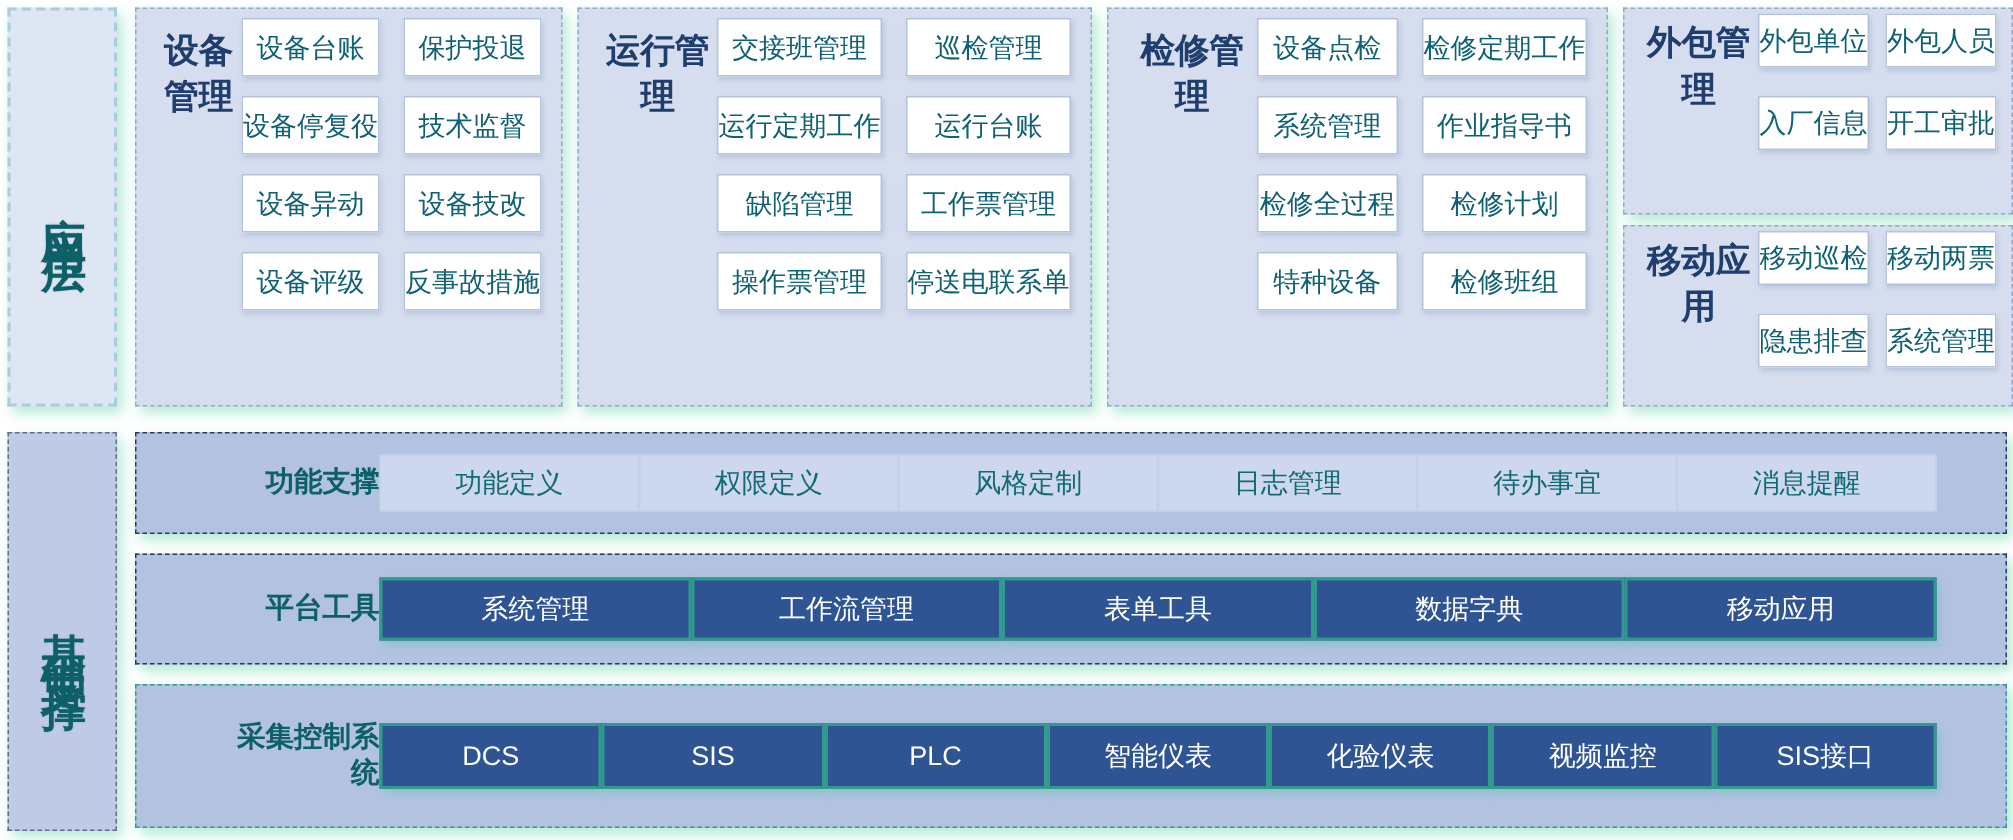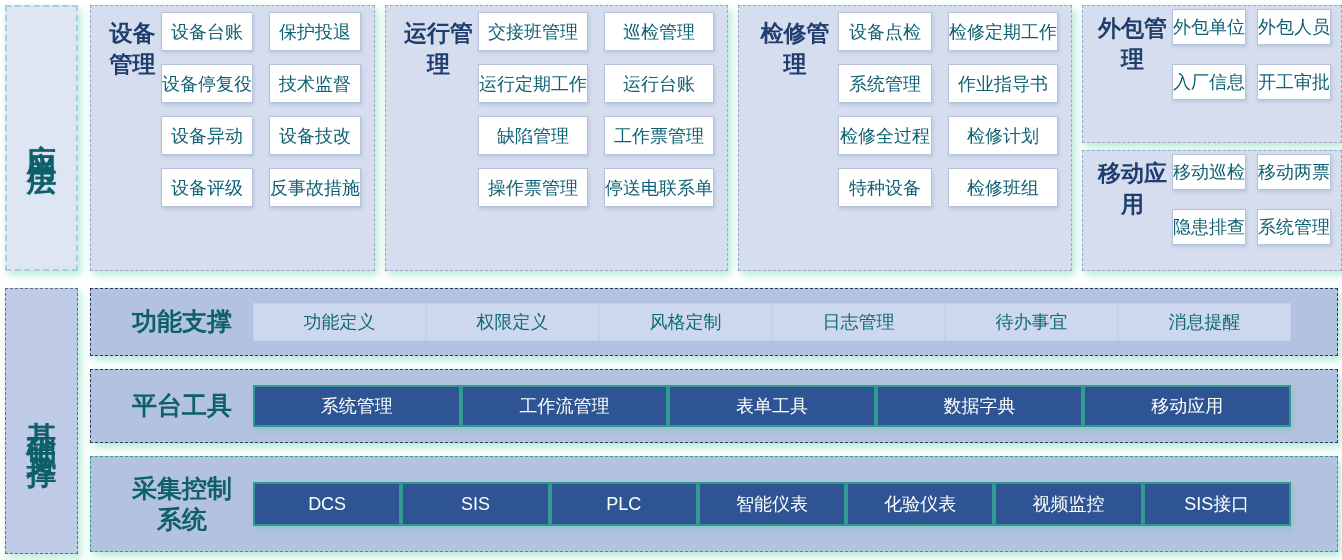--- a/index.html
+++ b/index.html
@@ -40,21 +40,21 @@
   .panel.compact.first { height:138px; flex:none; }
   .panel.compact.second { flex:1; }
 
   
   .rows { flex:1; display:flex; flex-direction:column; gap:13px; }
   .row { display:flex; align-items:center; box-sizing:border-box; background:#b3c2e1;
          padding:0 46px 0 20px; box-shadow:3px 4px 8px rgba(168,232,206,.9); }
   .row.b-navy { border:1px dashed #2b3a5c; }
   .row.b-teal { border:1px dashed #2f9a8d; }
   .row.r1 { height:68px; } .row.r2 { height:74px; } .row.r3 { height:96px; }
-  .row-title { width:142px; flex:none; text-align:center; font-size:25px; font-weight:bold;
+  .row-title { width:142px; flex:none; text-align:right; font-size:19px; font-weight:bold;
                color:#0d5f68; line-height:1.25; }
   .row-title .narrow { display:inline-block; max-width:100px; }
   .row-items { flex:1; display:flex; align-items:center; }
   .chip { flex:1; display:flex; align-items:center; justify-content:center;
           font-size:18px; white-space:nowrap; box-sizing:border-box; }
   .chip.light { background:#cdd7ed; color:#116b74; height:38px; border:1px solid #c5d0e9; }
   .chip.dark { background:#2e5493; color:#ffffff; border:2px solid #2f9a8d;
                box-shadow:2px 3px 5px rgba(110,195,180,.55); }
   .row.r2 .chip { height:42px; }
   .row.r3 .chip { height:44px; }

